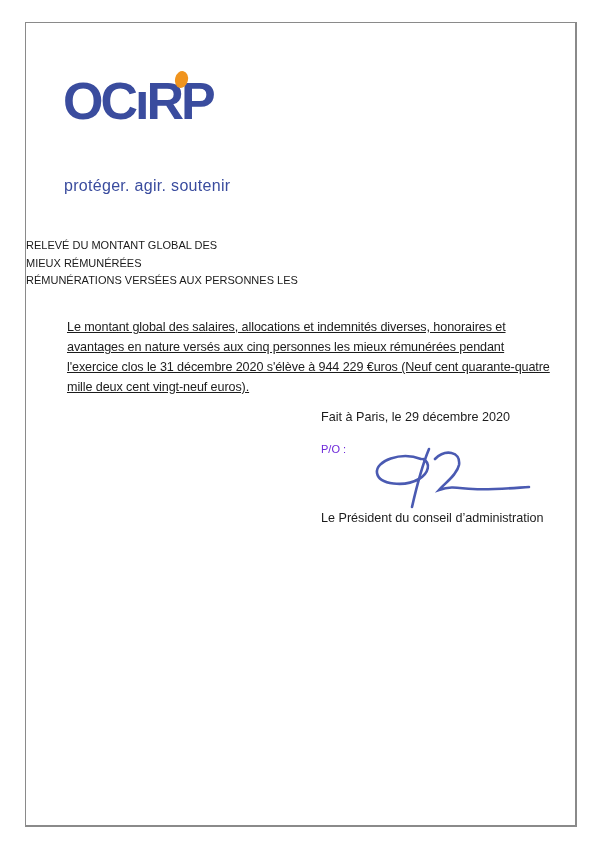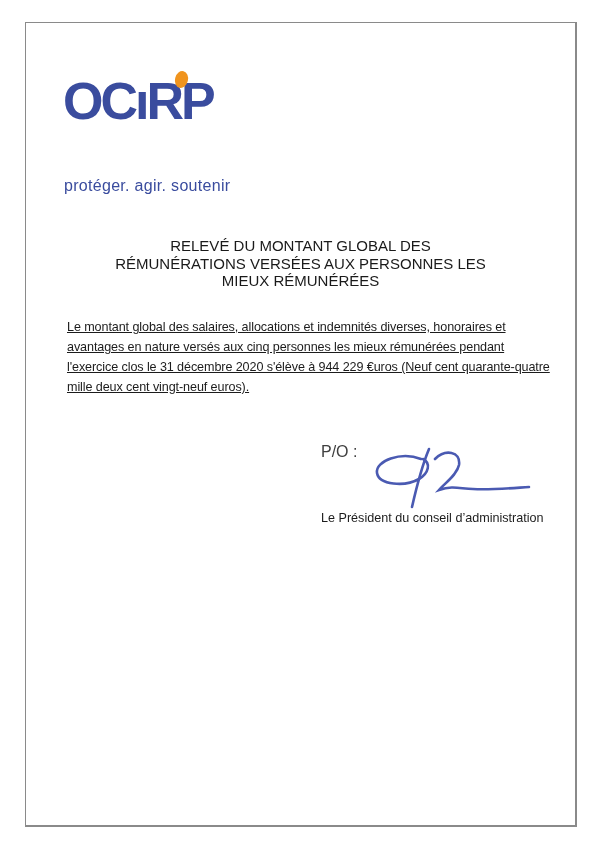--- a/index.html
+++ b/index.html
@@ -62,22 +62,21 @@
     letter-spacing: 0.3px;
     white-space: nowrap;
     margin-top: 23px;
   }
   
   .doc-title {
     position: absolute;
     left: 0;
     top: 214px;
     width: 100%;
-    text-align: center;
-    font-size: 15px;
+    font-size: 11px;
     line-height: 17.5px;
     color: #1a1a1a;
     font-weight: 500;
   }
   
   .body-par {
     position: absolute;
     left: 41px;
     top: 294px;
     width: 487px;
@@ -94,22 +93,22 @@
     left: 295px;
     top: 387px;
     font-size: 12.6px;
     color: #1c1c1c;
     white-space: nowrap;
   }
   .po-label {
     position: absolute;
     left: 295px;
     top: 420px;
-    font-size: 16px;
-    color: #404040;
+    font-size: 11px;
+    color: #6d28d9;
   }
   .signature {
     position: absolute;
     left: 335px;
     top: 420px;
     width: 180px;
     height: 72px;
   }
   .signatory {
     position: absolute;
@@ -130,26 +129,27 @@
     <div class="logo">
       <div class="logo-wordmark" style="color:#3a4c9e;">
         <span>OC</span><span>ı</span><span>RP</span>
       </div>
       <div class="logo-dot" style="background:#f0941e;"></div>
       <div class="logo-tagline" style="color:#3a4c9e;">protéger. agir. soutenir</div>
     </div>
 
     <div class="doc-title">
       <div>RELEVÉ DU MONTANT GLOBAL DES</div>
+      <div>MIEUX RÉMUNÉRÉES</div>
       <div>RÉMUNÉRATIONS VERSÉES AUX PERSONNES LES</div>
-      <div>MIEUX RÉMUNÉRÉES</div>
     </div>
 
     <div class="body-par">Le montant global des salaires, allocations et indemnités diverses, honoraires et avantages en nature versés aux cinq personnes les mieux rémunérées pendant l'exercice clos le 31 décembre 2020 s'élève à 944 229 €uros (Neuf cent quarante-quatre mille deux cent vingt-neuf euros).</div>
 
+    <div class="place-date">Fait à Paris, le 29 décembre 2020</div>
 
     <div class="po-label">P/O :</div>
 
     <svg class="signature" viewBox="0 0 180 72" fill="none" xmlns="http://www.w3.org/2000/svg">
       <g stroke="#4a5ab2" stroke-width="2.6" stroke-linecap="round" fill="none">
 
         <path d="M 68 6 C 63 18, 56 42, 51 64"></path>
 
         <path d="M 60 16 C 40 8, 14 18, 16 30 C 18 42, 44 44, 58 36 C 68 30, 70 20, 62 16"></path>
 

